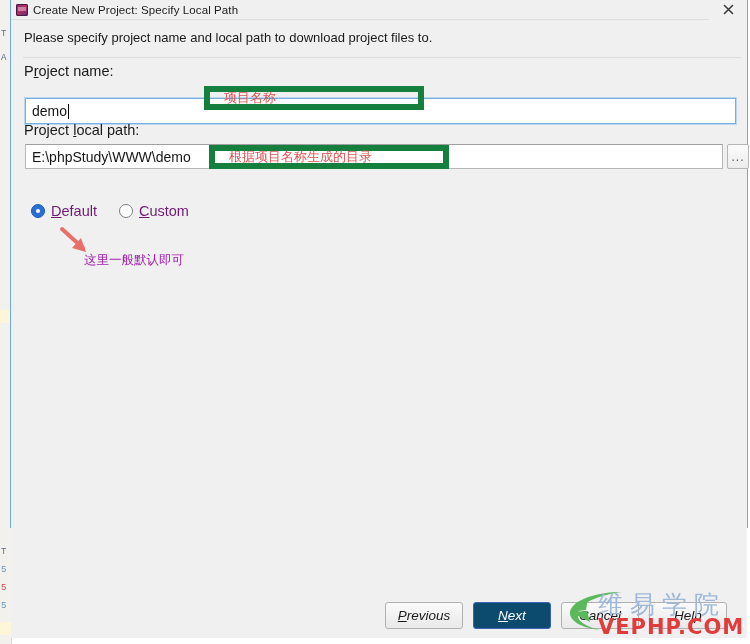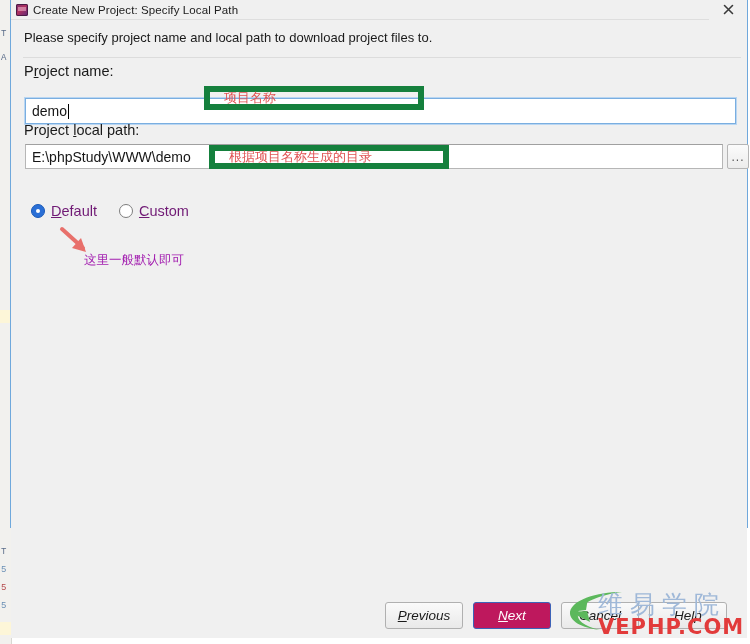--- a/index.html
+++ b/index.html
@@ -270,21 +270,21 @@
     font-size: 13.5px;
     white-space: nowrap;
     font-style: italic;
   }
   .btn.std {
     background: linear-gradient(#fafafa, #e9e9e9);
     border: 1px solid #b0b0b0;
     color: #1a1a1a;
   }
   .btn.primary {
-    background: #be185d;
+    background: #0c4a6e;
     border: 1px solid #3c63b8;
     color: #ffffff;
   }
   .btn u { text-decoration: underline; }
 
   
   #watermark {
     position: absolute;
     left: 566px;
     top: 590px;

